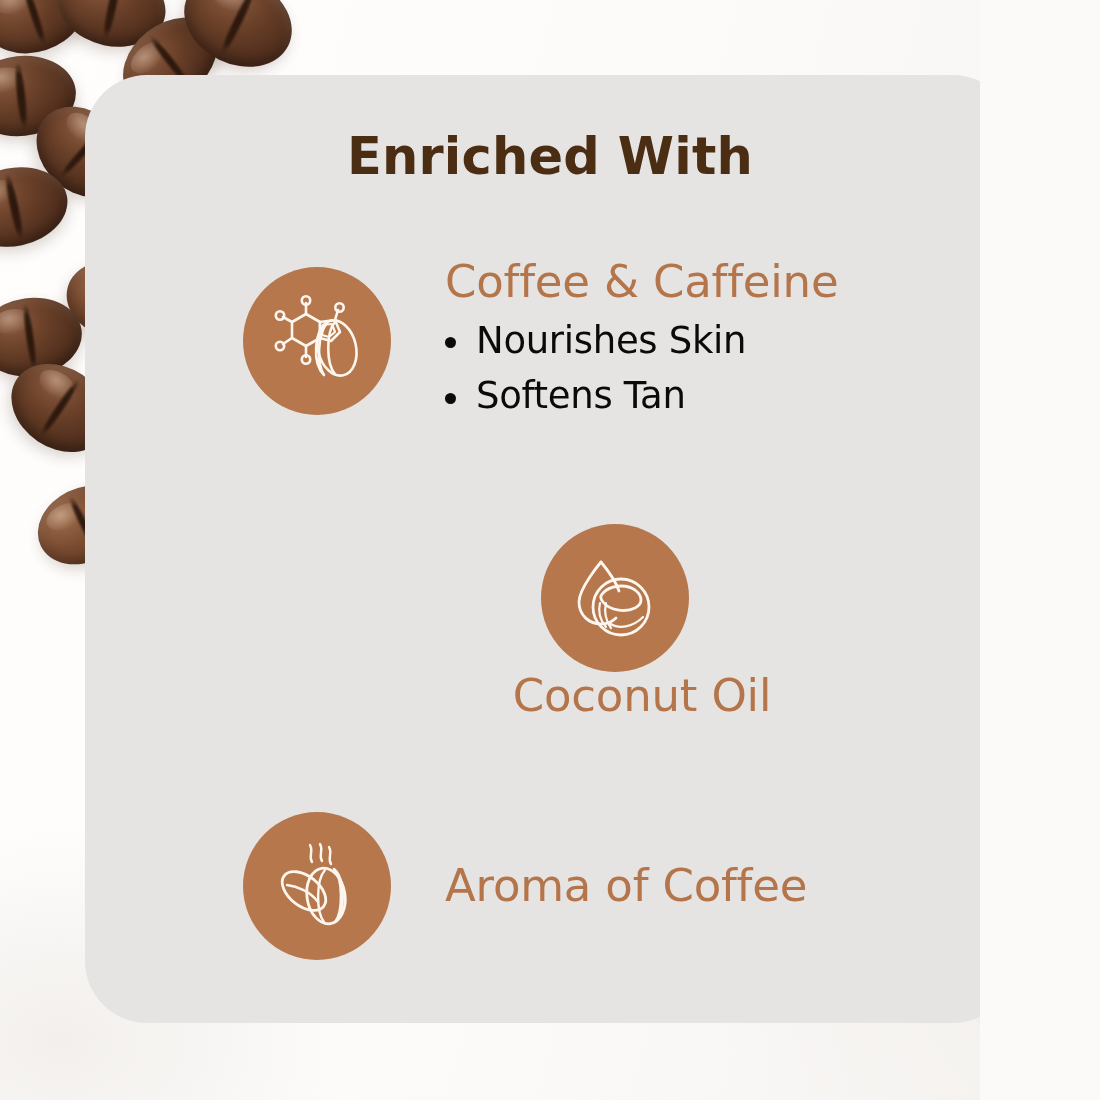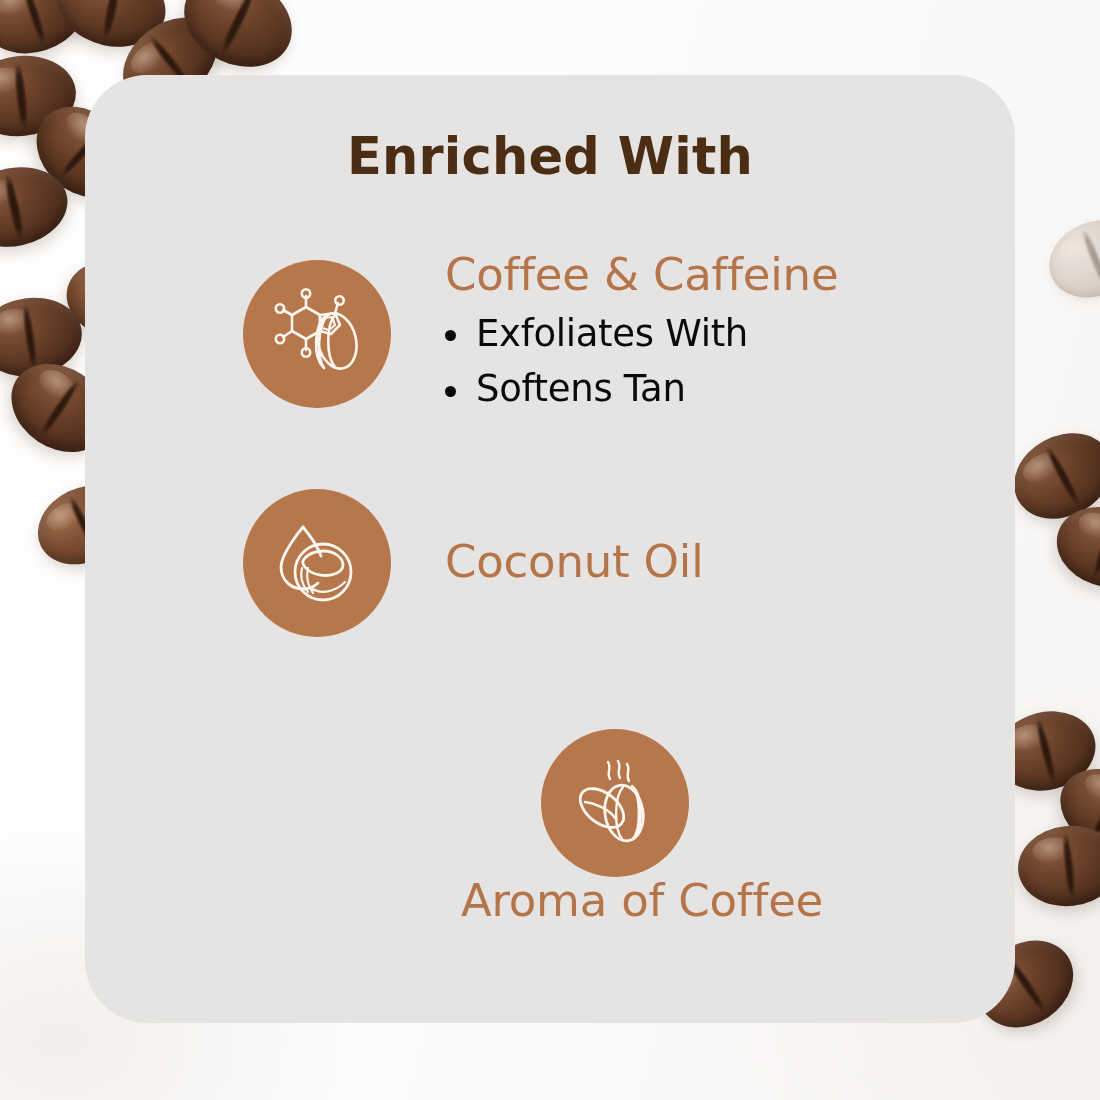--- a/index.html
+++ b/index.html
@@ -3,21 +3,21 @@
 <meta charset="utf-8">
 <style>
   html,body{margin:0;padding:0;}
   body{
     width:1100px;height:1100px;
     background:#fbfaf8;
     font-family:"Liberation Sans", sans-serif;
     overflow:hidden;
     position:relative;
   }
-  .stage{position:absolute;inset:0;width:1100px;height:1100px;overflow:hidden;}
+  .stage{position:absolute;inset:0;width:980px;height:1100px;overflow:hidden;}
 
   
   .bg-photo{position:absolute;inset:0;
     background:
       radial-gradient(ellipse 420px 300px at 60px 1040px, #f2efec 0%, rgba(242,239,236,0) 70%),
       radial-gradient(ellipse 500px 420px at 1080px 980px, #f3f0ed 0%, rgba(243,240,237,0) 72%),
       linear-gradient(105deg,#fffefd 0%,#fdfcfb 42%,#f7f5f3 100%);
   }
   .bean{position:absolute;border-radius:50% 50% 50% 50%/50% 50% 50% 50%;
     background:radial-gradient(ellipse at 34% 28%, #8a5b40 0%, #6b4129 34%, #4e2d1c 72%, #3b2114 100%);
@@ -49,23 +49,23 @@
     position:absolute;left:0;right:0;top:52px;
     text-align:center;
     font-size:51px;font-weight:bold;
     letter-spacing:.2px;
     color:#4a2d12;
     font-family:"DejaVu Sans","Liberation Sans",sans-serif;
   }
 
   .rows{position:absolute;left:158px;top:175px;right:28px;}
   .row{display:flex;align-items:center;}
-  .row.r1{margin-top:1px;}
-  .row.r2{margin-top:72px;}
-  .row.r3{margin-top:92px;flex-direction:column;}
+  .row.r1{margin-top:8px;}
+  .row.r2{margin-top:100px;flex-direction:column;}
+  .row.r3{margin-top:92px;}
 
   .icon-circle{
     width:148px;height:148px;border-radius:50%;
     background:#b5774b;
     flex:0 0 148px;
     display:flex;align-items:center;justify-content:center;
   }
   .icon-circle svg{display:block;}
 
   .row-text{margin-left:54px;}
@@ -153,21 +153,21 @@
             <ellipse cx="72" cy="59" rx="19" ry="28" fill="none" transform="rotate(-13 72 59)"></ellipse>
 
             <path d="M70 33 C61 43, 61 75, 70 85" fill="none"></path>
 
             <path d="M62 34 C49 43, 47 74, 59 86 C52 76, 52 46, 62 34 Z" fill="none"></path>
           </svg>
         </div>
         <div class="row-text">
           <div class="row-heading">Coffee &amp; Caffeine</div>
           <ul class="bullets">
-            <li>Exfoliates With</li>
+            <li>Nourishes Skin</li>
             <li>Softens Tan</li>
           </ul>
         </div>
       </div>
 
       <div class="row r2">
         <div class="icon-circle">
           <svg width="104" height="104" viewBox="0 0 104 104" fill="none" stroke="#fdf6ee" stroke-width="2.8" stroke-linecap="round" stroke-linejoin="round">
 
             <path d="M38 16 C38 16, 16 42, 16 56 C16 69, 26 78, 38 78 C44 78, 49 76, 53 72" fill="none"></path>

